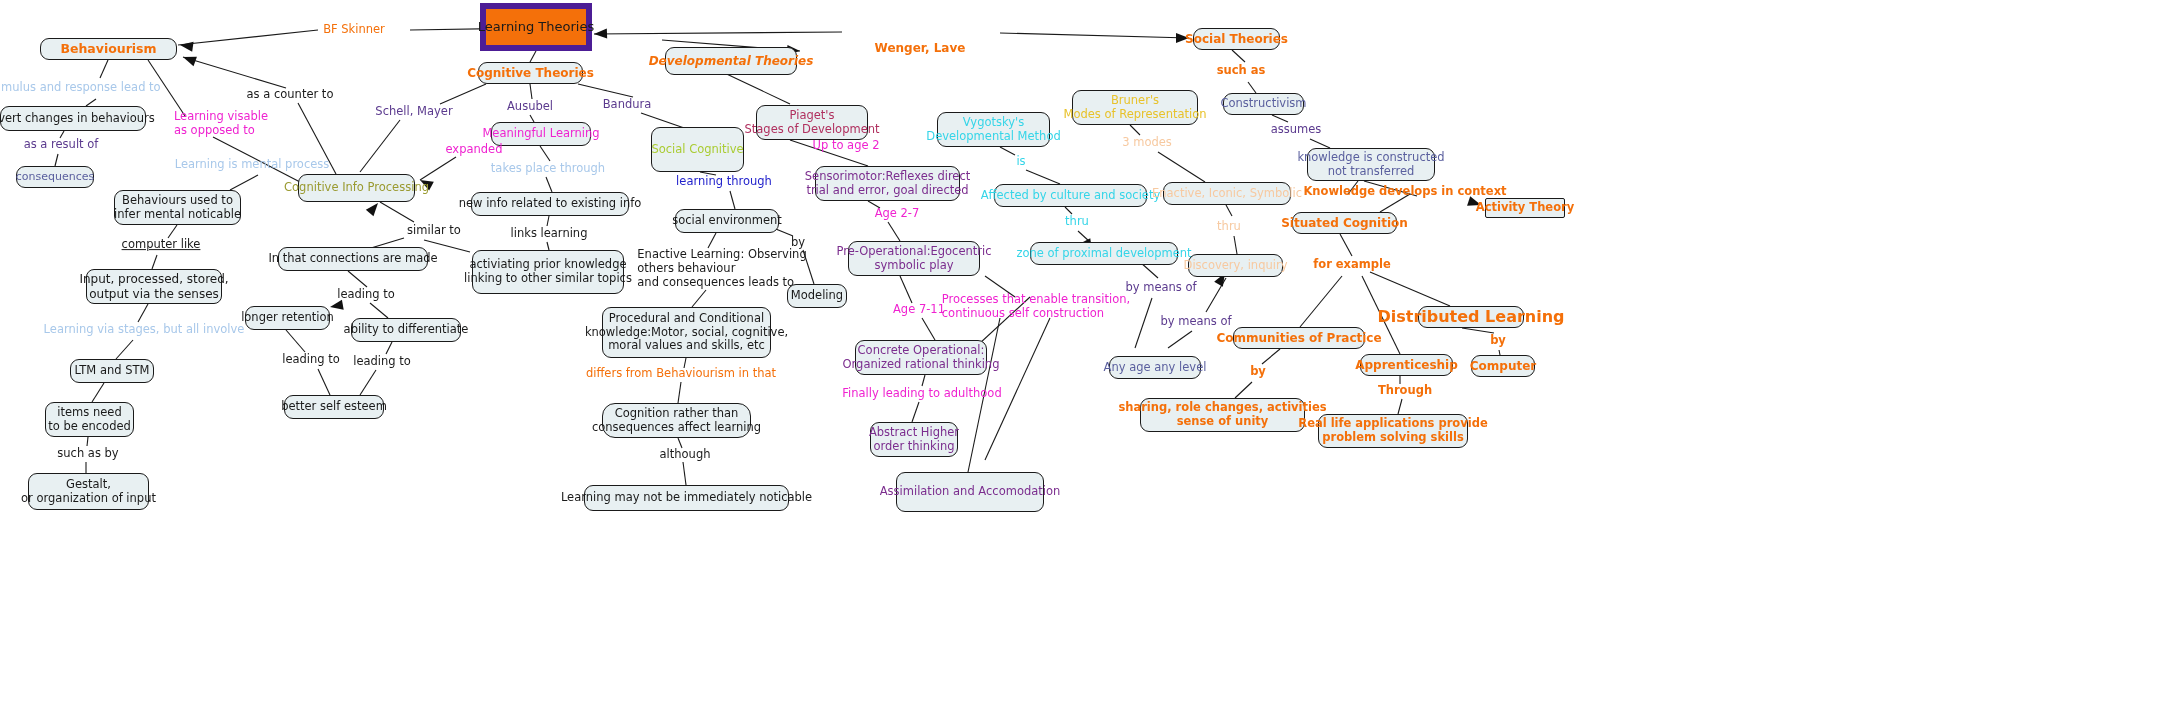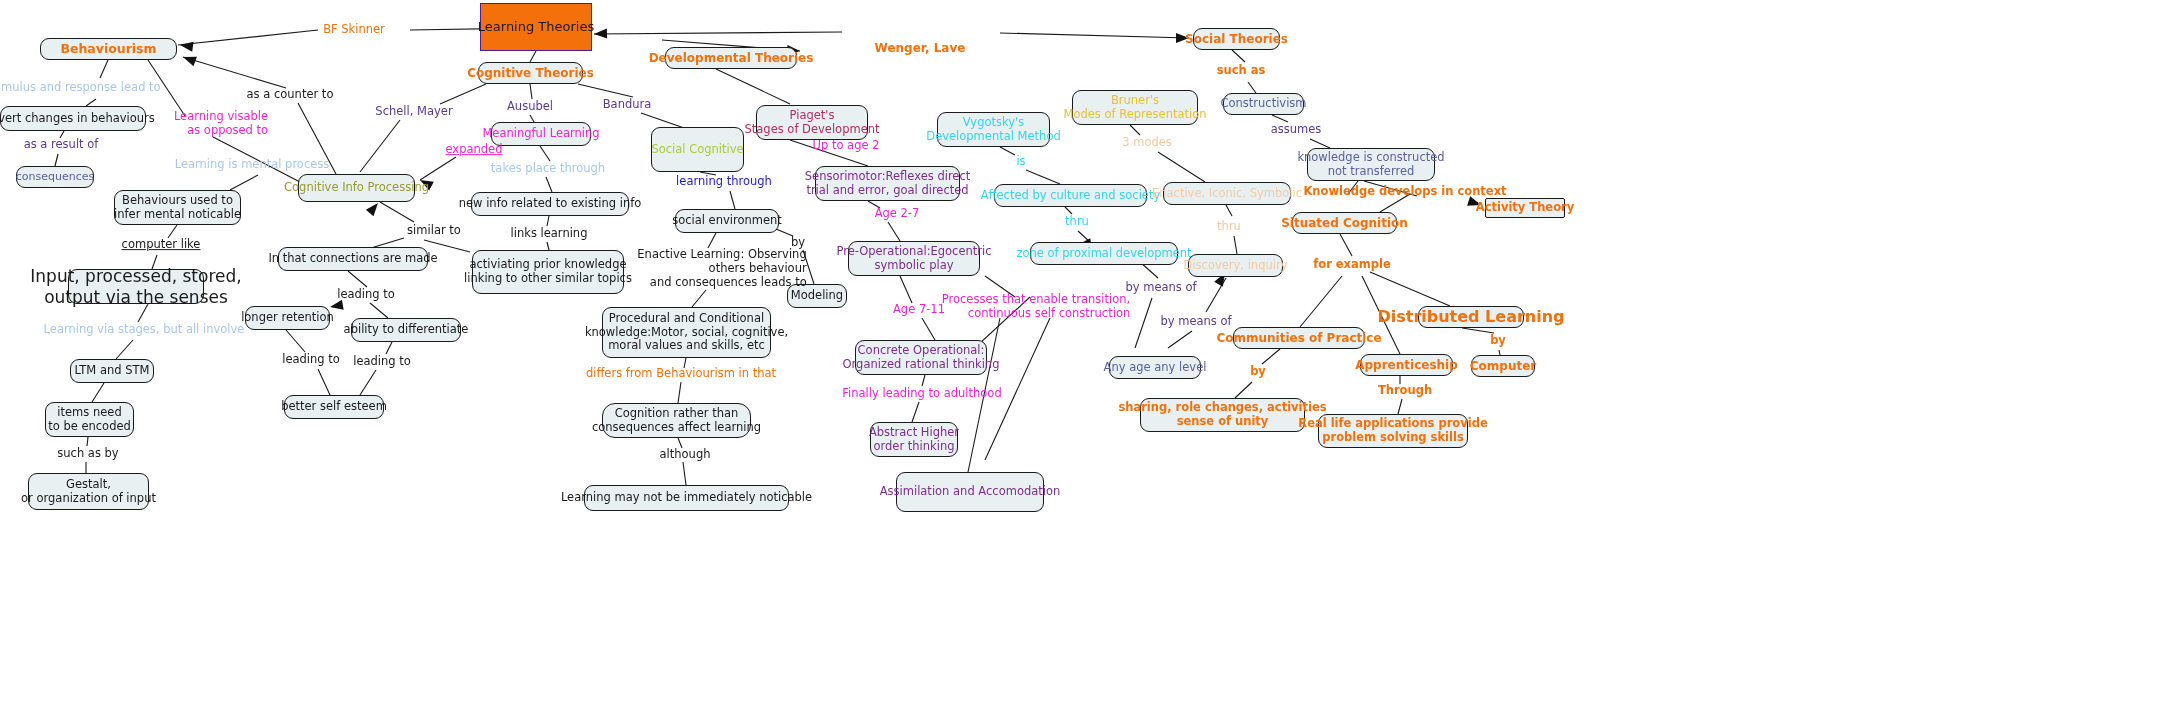--- a/index.html
+++ b/index.html
@@ -2,23 +2,23 @@
 <html><head>
 <meta charset="utf-8">
 <style>
   html,body{margin:0;padding:0;background:#ffffff;}
   body{font-family:"DejaVu Sans","Liberation Sans",sans-serif;}
   #map{position:relative;width:2172px;height:711px;background:#fff;overflow:hidden;}
   svg#edges{position:absolute;left:0;top:0;width:2172px;height:711px;pointer-events:none;}
   .node{position:absolute;box-sizing:border-box;background:#e8f0f2;border:1.3px solid #1a1a1a;
         border-radius:9px;display:flex;align-items:center;justify-content:center;
         text-align:center;line-height:1.18;padding:3px 8px;white-space:pre;}
-  .node.root{background:#f4700a;border:1px solid #4c1d95;border-radius:0;color:#1a1a1a;font-size:14.5px;}
+  .node.root{background:#f4700a;border:6px solid #4c1d95;border-radius:0;color:#1a1a1a;font-size:14.5px;}
   .node.sq{border-radius:2px;}
-  .lbl{position:absolute;white-space:pre;text-align:right;line-height:1.2;
+  .lbl{position:absolute;white-space:pre;text-align:left;line-height:1.2;
        transform:translate(-50%,-50%);}
   .b{font-weight:bold;}
 </style>
 </head>
 <body>
 
 <div id="map">
   <svg id="edges">
       <line x1="592" y1="27" x2="410" y2="30" stroke="#1a1a1a" stroke-width="1.1"></line>
       <line x1="318" y1="30" x2="178" y2="45" stroke="#1a1a1a" stroke-width="1.1"></line>
@@ -126,21 +126,21 @@
       <polygon points="0,0 -13,-5 -13,5" fill="#111" transform="translate(1092,252) rotate(62)"></polygon>
       <polygon points="0,0 -13,-5 -13,5" fill="#111" transform="translate(1225,273) rotate(300)"></polygon>
       <polygon points="0,0 -13,-5 -13,5" fill="#111" transform="translate(1481,205) rotate(18)"></polygon>
     </svg>
 <div class="node root" style="left: 480px; top: 3px; width: 112px; height: 48px; color: rgb(26, 26, 26); font-size: 13px;"><span>Learning Theories</span></div>
     <div class="node" style="left: 40px; top: 38px; width: 137px; height: 22px; color: rgb(244, 112, 10); font-size: 12.5px; font-weight: bold;"><span>Behaviourism</span></div>
     <div class="node" style="left: 0px; top: 106px; width: 146px; height: 25px; color: rgb(26, 26, 26); font-size: 11.5px;"><span>overt changes in behaviours</span></div>
     <div class="node" style="left: 16px; top: 166px; width: 78px; height: 22px; color: rgb(90, 95, 158); font-size: 11px;"><span>consequences</span></div>
     <div class="node" style="left: 114px; top: 190px; width: 127px; height: 35px; color: rgb(26, 26, 26); font-size: 11.5px;"><span>Behaviours used to
 infer mental noticable</span></div>
-    <div class="node" style="left: 68px; top: 269px; width: 136px; height: 35px; color: rgb(26, 26, 26); font-size: 17px;"><span>Input, processed, stored,
+    <div class="node" style="left: 86px; top: 269px; width: 136px; height: 35px; color: rgb(26, 26, 26); font-size: 12px; border-radius: 8px;"><span>Input, processed, stored,
 output via the senses</span></div>
     <div class="node" style="left: 70px; top: 359px; width: 84px; height: 24px; color: rgb(26, 26, 26); font-size: 11.5px;"><span>LTM and STM</span></div>
     <div class="node" style="left: 45px; top: 402px; width: 89px; height: 35px; color: rgb(26, 26, 26); font-size: 11.5px;"><span>items need
 to be encoded</span></div>
     <div class="node" style="left: 28px; top: 473px; width: 121px; height: 37px; color: rgb(26, 26, 26); font-size: 11.5px;"><span>Gestalt,
 or organization of input</span></div>
     <div class="node" style="left: 298px; top: 174px; width: 117px; height: 28px; color: rgb(154, 154, 48); font-size: 11.5px;"><span>Cognitive Info Processing</span></div>
     <div class="node" style="left: 278px; top: 247px; width: 150px; height: 24px; color: rgb(26, 26, 26); font-size: 11.5px;"><span>In that connections are made</span></div>
     <div class="node" style="left: 245px; top: 306px; width: 85px; height: 24px; color: rgb(26, 26, 26); font-size: 11.5px;"><span>longer retention</span></div>
     <div class="node" style="left: 351px; top: 318px; width: 110px; height: 24px; color: rgb(26, 26, 26); font-size: 11.5px;"><span>ability to differentiate</span></div>
@@ -152,21 +152,21 @@
 linking to other similar topics</span></div>
     <div class="node" style="left: 651px; top: 127px; width: 93px; height: 45px; color: rgb(170, 204, 51); font-size: 11.5px;"><span>Social Cognitive</span></div>
     <div class="node" style="left: 675px; top: 209px; width: 104px; height: 24px; color: rgb(26, 26, 26); font-size: 11.5px;"><span>social environment</span></div>
     <div class="node" style="left: 787px; top: 284px; width: 60px; height: 24px; color: rgb(26, 26, 26); font-size: 11.5px;"><span>Modeling</span></div>
     <div class="node" style="left: 602px; top: 307px; width: 169px; height: 51px; color: rgb(26, 26, 26); font-size: 11.5px;"><span>Procedural and Conditional
 knowledge:Motor, social, cognitive,
 moral values and skills, etc</span></div>
     <div class="node" style="left: 602px; top: 403px; width: 149px; height: 35px; color: rgb(26, 26, 26); font-size: 11.5px; border-radius: 13px;"><span>Cognition rather than
 consequences affect learning</span></div>
     <div class="node" style="left: 584px; top: 485px; width: 205px; height: 26px; color: rgb(26, 26, 26); font-size: 11.5px;"><span>Learning may not be immediately noticable</span></div>
-    <div class="node" style="left: 665px; top: 47px; width: 132px; height: 22px; color: rgb(244, 112, 10); font-size: 12px; font-weight: bold;"><span>Developmental Theories</span></div>
+    <div class="node" style="left: 665px; top: 47px; width: 132px; height: 28px; color: rgb(244, 112, 10); font-size: 12px; font-weight: bold; font-style: italic;"><span>Developmental Theories</span></div>
     <div class="node" style="left: 756px; top: 105px; width: 112px; height: 35px; color: rgb(176, 48, 95); font-size: 11.5px;"><span>Piaget's
 Stages of Development</span></div>
     <div class="node" style="left: 815px; top: 166px; width: 145px; height: 35px; color: rgb(123, 45, 142); font-size: 11.5px;"><span>Sensorimotor:Reflexes direct
 trial and error, goal directed</span></div>
     <div class="node" style="left: 848px; top: 241px; width: 132px; height: 35px; color: rgb(123, 45, 142); font-size: 11.5px;"><span>Pre-Operational:Egocentric
 symbolic play</span></div>
     <div class="node" style="left: 855px; top: 340px; width: 132px; height: 35px; color: rgb(123, 45, 142); font-size: 11.5px;"><span>Concrete Operational:
 Organized rational thinking</span></div>
     <div class="node" style="left: 870px; top: 422px; width: 88px; height: 35px; color: rgb(123, 45, 142); font-size: 11.5px;"><span>Abstract Higher
 order thinking</span></div>
@@ -202,21 +202,21 @@
     <div class="lbl" style="left: 290px; top: 95px; color: rgb(26, 26, 26); font-size: 11.5px;">as a counter to</div>
     <div class="lbl" style="left: 221px; top: 124px; color: rgb(239, 34, 208); font-size: 11.5px;">Learning visable
 as opposed to</div>
     <div class="lbl" style="left: 252px; top: 165px; color: rgb(168, 200, 234); font-size: 11.5px;">Learning is mental process</div>
     <div class="lbl" style="left: 161px; top: 245px; color: rgb(26, 26, 26); font-size: 11.5px; text-decoration: underline;">computer like</div>
     <div class="lbl" style="left: 144px; top: 330px; color: rgb(168, 200, 234); font-size: 11.5px;">Learning via stages, but all involve</div>
     <div class="lbl" style="left: 88px; top: 454px; color: rgb(26, 26, 26); font-size: 11.5px;">such as by</div>
     <div class="lbl" style="left: 414px; top: 112px; color: rgb(91, 58, 142); font-size: 11.5px;">Schell, Mayer</div>
     <div class="lbl" style="left: 530px; top: 107px; color: rgb(91, 58, 142); font-size: 11.5px;">Ausubel</div>
     <div class="lbl" style="left: 627px; top: 105px; color: rgb(91, 58, 142); font-size: 11.5px;">Bandura</div>
-    <div class="lbl" style="left: 474px; top: 150px; color: rgb(239, 34, 208); font-size: 11.5px; text-decoration: underline;">expanded</div>
+    <div class="lbl" style="left: 474px; top: 150px; color: rgb(239, 34, 208); font-size: 11.5px;">expanded</div>
     <div class="lbl" style="left: 548px; top: 169px; color: rgb(168, 200, 234); font-size: 11.5px;">takes place through</div>
     <div class="lbl" style="left: 549px; top: 234px; color: rgb(26, 26, 26); font-size: 11.5px;">links learning</div>
     <div class="lbl" style="left: 434px; top: 231px; color: rgb(26, 26, 26); font-size: 11.5px;">similar to</div>
     <div class="lbl" style="left: 366px; top: 295px; color: rgb(26, 26, 26); font-size: 11.5px;">leading to</div>
     <div class="lbl" style="left: 311px; top: 360px; color: rgb(26, 26, 26); font-size: 11.5px;">leading to</div>
     <div class="lbl" style="left: 382px; top: 362px; color: rgb(26, 26, 26); font-size: 11.5px;">leading to</div>
     <div class="lbl" style="left: 724px; top: 182px; color: rgb(34, 34, 204); font-size: 11.5px;">learning through</div>
     <div class="lbl" style="left: 798px; top: 243px; color: rgb(26, 26, 26); font-size: 11.5px;">by</div>
     <div class="lbl" style="left: 722px; top: 269px; color: rgb(26, 26, 26); font-size: 11.5px;">Enactive Learning: Observing
 others behaviour

